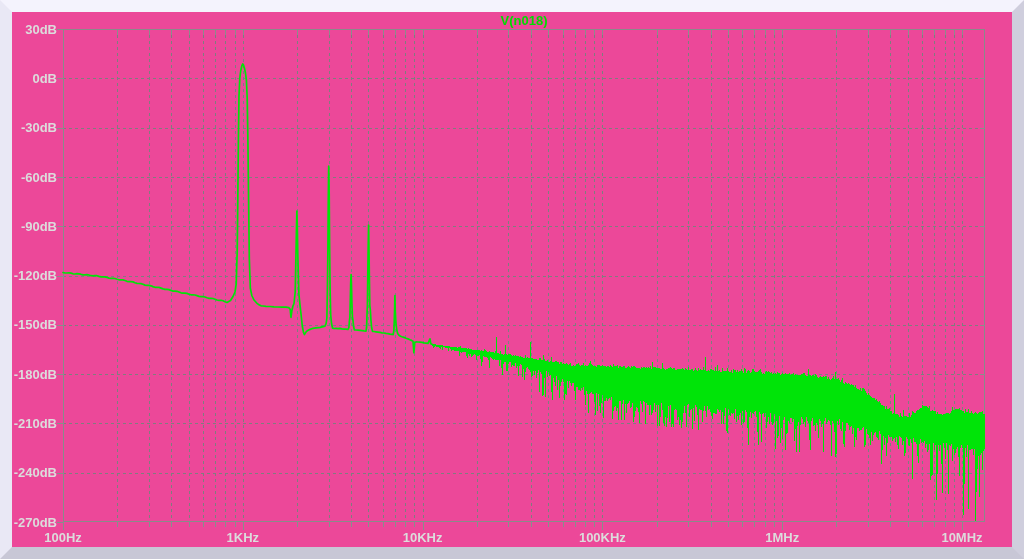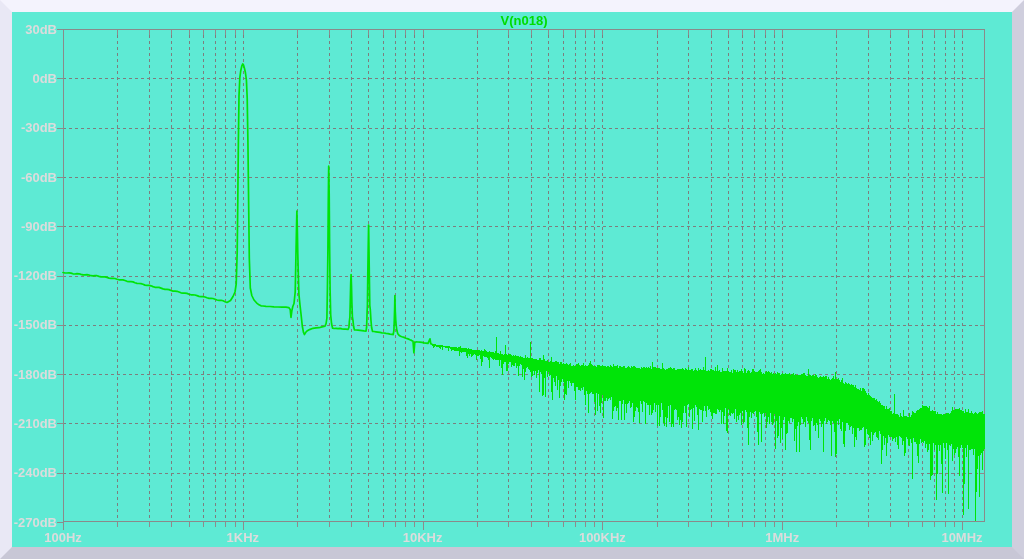--- a/index.html
+++ b/index.html
@@ -1,15 +1,15 @@
 <!DOCTYPE html>
 <html><head><meta charset="utf-8"><style>
 html,body{margin:0;padding:0;background:#C8C7D6;}
 #frame{box-sizing:border-box;width:1024px;height:559px;border-style:solid;border-width:12px;
-border-color:#F4F3FD #CFCEDD #C8C7D6 #E9E8F5;background:#5eead4;}
+border-color:#F4F3FD #CFCEDD #C8C7D6 #E9E8F5;background:#ec4899;}
 text{font-family:"Liberation Sans",sans-serif;font-weight:bold;font-size:13px;fill:#DCDCDC;}
 </style></head><body>
 <div id="frame"><svg width="1000" height="535" viewBox="12 12 1000 535">
 <g shape-rendering="crispEdges">
 <path d="M117.5 29.0V522.0M149.5 29.0V522.0M171.5 29.0V522.0M189.5 29.0V522.0M203.5 29.0V522.0M215.5 29.0V522.0M225.5 29.0V522.0M235.5 29.0V522.0M243.5 29.0V522.0M297.5 29.0V522.0M329.5 29.0V522.0M351.5 29.0V522.0M368.5 29.0V522.0M383.5 29.0V522.0M395.5 29.0V522.0M405.5 29.0V522.0M414.5 29.0V522.0M423.5 29.0V522.0M477.5 29.0V522.0M508.5 29.0V522.0M531.5 29.0V522.0M548.5 29.0V522.0M563.5 29.0V522.0M575.5 29.0V522.0M585.5 29.0V522.0M594.5 29.0V522.0M602.5 29.0V522.0M657.5 29.0V522.0M688.5 29.0V522.0M711.5 29.0V522.0M728.5 29.0V522.0M742.5 29.0V522.0M754.5 29.0V522.0M765.5 29.0V522.0M774.5 29.0V522.0M782.5 29.0V522.0M836.5 29.0V522.0M868.5 29.0V522.0M890.5 29.0V522.0M908.5 29.0V522.0M922.5 29.0V522.0M934.5 29.0V522.0M945.5 29.0V522.0M954.5 29.0V522.0M962.5 29.0V522.0M63.0 78.5H984.5M63.0 128.5H984.5M63.0 177.5H984.5M63.0 226.5H984.5M63.0 276.5H984.5M63.0 325.5H984.5M63.0 374.5H984.5M63.0 423.5H984.5M63.0 473.5H984.5" stroke="#7E7E7E" stroke-width="1" stroke-dasharray="3 3" fill="none"></path>
 <path d="M63.5 29.5H984.5V521.5H63.5Z" stroke="#8A8A8A" stroke-width="1" fill="none"></path>
 <path d="M56.5 29.5H63M56.5 78.5H63M56.5 128.5H63M56.5 177.5H63M56.5 226.5H63M56.5 276.5H63M56.5 325.5H63M56.5 374.5H63M56.5 423.5H63M56.5 473.5H63M56.5 522.5H63M63.5 522.0V529.5M243.5 522.0V529.5M423.5 522.0V529.5M602.5 522.0V529.5M782.5 522.0V529.5M962.5 522.0V529.5M117.5 522.0V526.5M149.5 522.0V526.5M171.5 522.0V526.5M189.5 522.0V526.5M203.5 522.0V526.5M215.5 522.0V526.5M225.5 522.0V526.5M235.5 522.0V526.5M297.5 522.0V526.5M329.5 522.0V526.5M351.5 522.0V526.5M368.5 522.0V526.5M383.5 522.0V526.5M395.5 522.0V526.5M405.5 522.0V526.5M414.5 522.0V526.5M477.5 522.0V526.5M508.5 522.0V526.5M531.5 522.0V526.5M548.5 522.0V526.5M563.5 522.0V526.5M575.5 522.0V526.5M585.5 522.0V526.5M594.5 522.0V526.5M657.5 522.0V526.5M688.5 522.0V526.5M711.5 522.0V526.5M728.5 522.0V526.5M742.5 522.0V526.5M754.5 522.0V526.5M765.5 522.0V526.5M774.5 522.0V526.5M836.5 522.0V526.5M868.5 522.0V526.5M890.5 522.0V526.5M908.5 522.0V526.5M922.5 522.0V526.5M934.5 522.0V526.5M945.5 522.0V526.5M954.5 522.0V526.5M117.5 29.5V34.5M149.5 29.5V34.5M171.5 29.5V34.5M189.5 29.5V34.5M203.5 29.5V34.5M215.5 29.5V34.5M225.5 29.5V34.5M235.5 29.5V34.5M243.5 29.5V34.5M297.5 29.5V34.5M329.5 29.5V34.5M351.5 29.5V34.5M368.5 29.5V34.5M383.5 29.5V34.5M395.5 29.5V34.5M405.5 29.5V34.5M414.5 29.5V34.5M423.5 29.5V34.5M477.5 29.5V34.5M508.5 29.5V34.5M531.5 29.5V34.5M548.5 29.5V34.5M563.5 29.5V34.5M575.5 29.5V34.5M585.5 29.5V34.5M594.5 29.5V34.5M602.5 29.5V34.5M657.5 29.5V34.5M688.5 29.5V34.5M711.5 29.5V34.5M728.5 29.5V34.5M742.5 29.5V34.5M754.5 29.5V34.5M765.5 29.5V34.5M774.5 29.5V34.5M782.5 29.5V34.5M836.5 29.5V34.5M868.5 29.5V34.5M890.5 29.5V34.5M908.5 29.5V34.5M922.5 29.5V34.5M934.5 29.5V34.5M945.5 29.5V34.5M954.5 29.5V34.5M962.5 29.5V34.5M979.5 78.5H984.5M979.5 128.5H984.5M979.5 177.5H984.5M979.5 226.5H984.5M979.5 276.5H984.5M979.5 325.5H984.5M979.5 374.5H984.5M979.5 423.5H984.5M979.5 473.5H984.5" stroke="#8C8C8C" stroke-width="1" fill="none"></path>
 </g>
 <text x="57" y="33.6" text-anchor="end">30dB</text>
       <text x="57" y="82.9" text-anchor="end">0dB</text>

